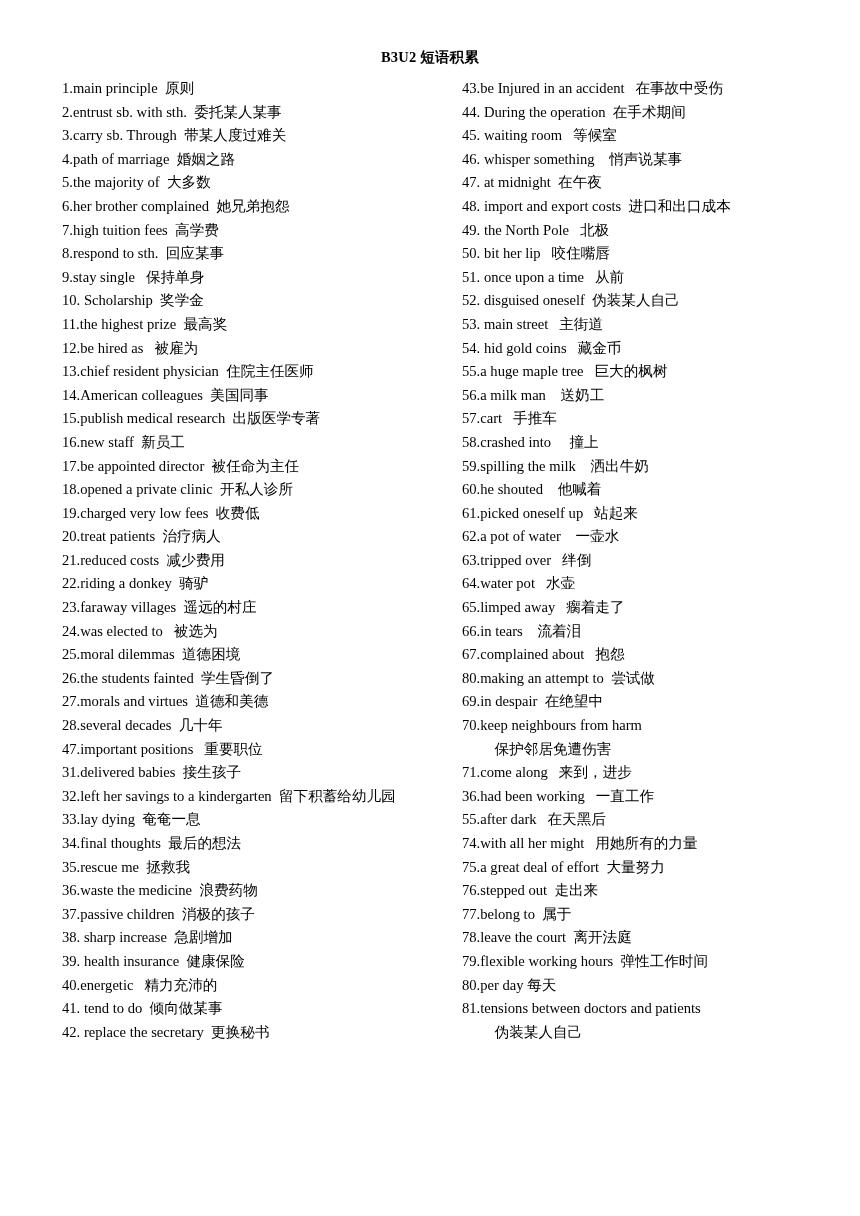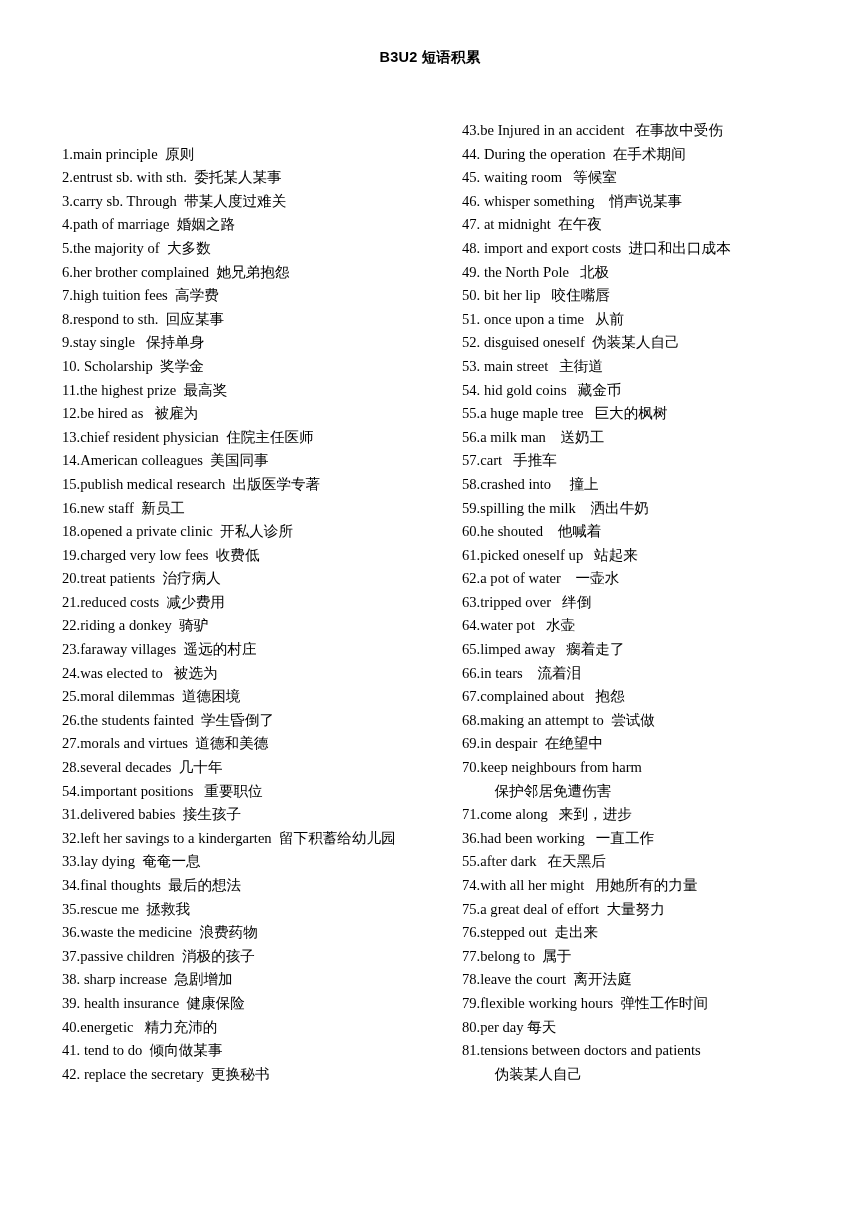--- a/index.html
+++ b/index.html
@@ -19,42 +19,41 @@
     width: 860px;
     height: 1216px;
     position: relative;
     box-sizing: border-box;
     padding: 48px 56px 0 56px;
   }
   .doc-title {
     text-align: center;
     font-weight: bold;
     font-size: 14.5px;
-    font-family: Liberation Sans, sans-serif;
+    font-family: Liberation Serif, serif;
     margin: 0 0 10px 0;
     letter-spacing: 0.2px;
   }
   .columns {
     display: flex;
     flex-direction: row;
     align-items: flex-end;
     width: 100%;
   }
   .col {
     display: flex;
     flex-direction: column;
   }
   .col-left {
     width: 380px;
     margin-left: 6px;
   }
   .col-right {
     width: 380px;
     margin-left: 58px;
-    margin-top: 42px;
   }
   .entry {
     font-size: 14.6px;
     line-height: 23.6px;
     white-space: pre-wrap;
     font-family: "Liberation Serif", serif;
   }
   .entry.cont {
     padding-left: 18px;
   }
@@ -75,32 +74,33 @@
       <div class="entry">7.high tuition fees  高学费</div>
       <div class="entry">8.respond to sth.  回应某事</div>
       <div class="entry">9.stay single   保持单身</div>
       <div class="entry">10. Scholarship  奖学金</div>
       <div class="entry">11.the highest prize  最高奖</div>
       <div class="entry">12.be hired as   被雇为</div>
       <div class="entry">13.chief resident physician  住院主任医师</div>
       <div class="entry">14.American colleagues  美国同事</div>
       <div class="entry">15.publish medical research  出版医学专著</div>
       <div class="entry">16.new staff  新员工</div>
+      <div class="entry">17.be appointed director  被任命为主任</div>
       <div class="entry">18.opened a private clinic  开私人诊所</div>
       <div class="entry">19.charged very low fees  收费低</div>
       <div class="entry">20.treat patients  治疗病人</div>
       <div class="entry">21.reduced costs  减少费用</div>
       <div class="entry">22.riding a donkey  骑驴</div>
       <div class="entry">23.faraway villages  遥远的村庄</div>
       <div class="entry">24.was elected to   被选为</div>
       <div class="entry">25.moral dilemmas  道德困境</div>
       <div class="entry">26.the students fainted  学生昏倒了</div>
       <div class="entry">27.morals and virtues  道德和美德</div>
       <div class="entry">28.several decades  几十年</div>
-      <div class="entry">54.important positions   重要职位</div>
+      <div class="entry">47.important positions   重要职位</div>
       <div class="entry">31.delivered babies  接生孩子</div>
       <div class="entry">32.left her savings to a kindergarten  留下积蓄给幼儿园</div>
       <div class="entry">33.lay dying  奄奄一息</div>
       <div class="entry">34.final thoughts  最后的想法</div>
       <div class="entry">35.rescue me  拯救我</div>
       <div class="entry">36.waste the medicine  浪费药物</div>
       <div class="entry">37.passive children  消极的孩子</div>
       <div class="entry">38. sharp increase  急剧增加</div>
       <div class="entry">39. health insurance  健康保险</div>
       <div class="entry">40.energetic   精力充沛的</div>
@@ -126,21 +126,21 @@
       <div class="entry">58.crashed into     撞上</div>
       <div class="entry">59.spilling the milk    洒出牛奶</div>
       <div class="entry">60.he shouted    他喊着</div>
       <div class="entry">61.picked oneself up   站起来</div>
       <div class="entry">62.a pot of water    一壶水</div>
       <div class="entry">63.tripped over   绊倒</div>
       <div class="entry">64.water pot   水壶</div>
       <div class="entry">65.limped away   瘸着走了</div>
       <div class="entry">66.in tears    流着泪</div>
       <div class="entry">67.complained about   抱怨</div>
-      <div class="entry">68.making an attempt to  尝试做</div>
+      <div class="entry">80.making an attempt to  尝试做</div>
       <div class="entry">69.in despair  在绝望中</div>
       <div class="entry">70.keep neighbours from harm</div>
       <div class="entry cont">    保护邻居免遭伤害</div>
       <div class="entry">71.come along   来到，进步</div>
       <div class="entry">36.had been working   一直工作</div>
       <div class="entry">55.after dark   在天黑后</div>
       <div class="entry">74.with all her might   用她所有的力量</div>
       <div class="entry">75.a great deal of effort  大量努力</div>
       <div class="entry">76.stepped out  走出来</div>
       <div class="entry">77.belong to  属于</div>

